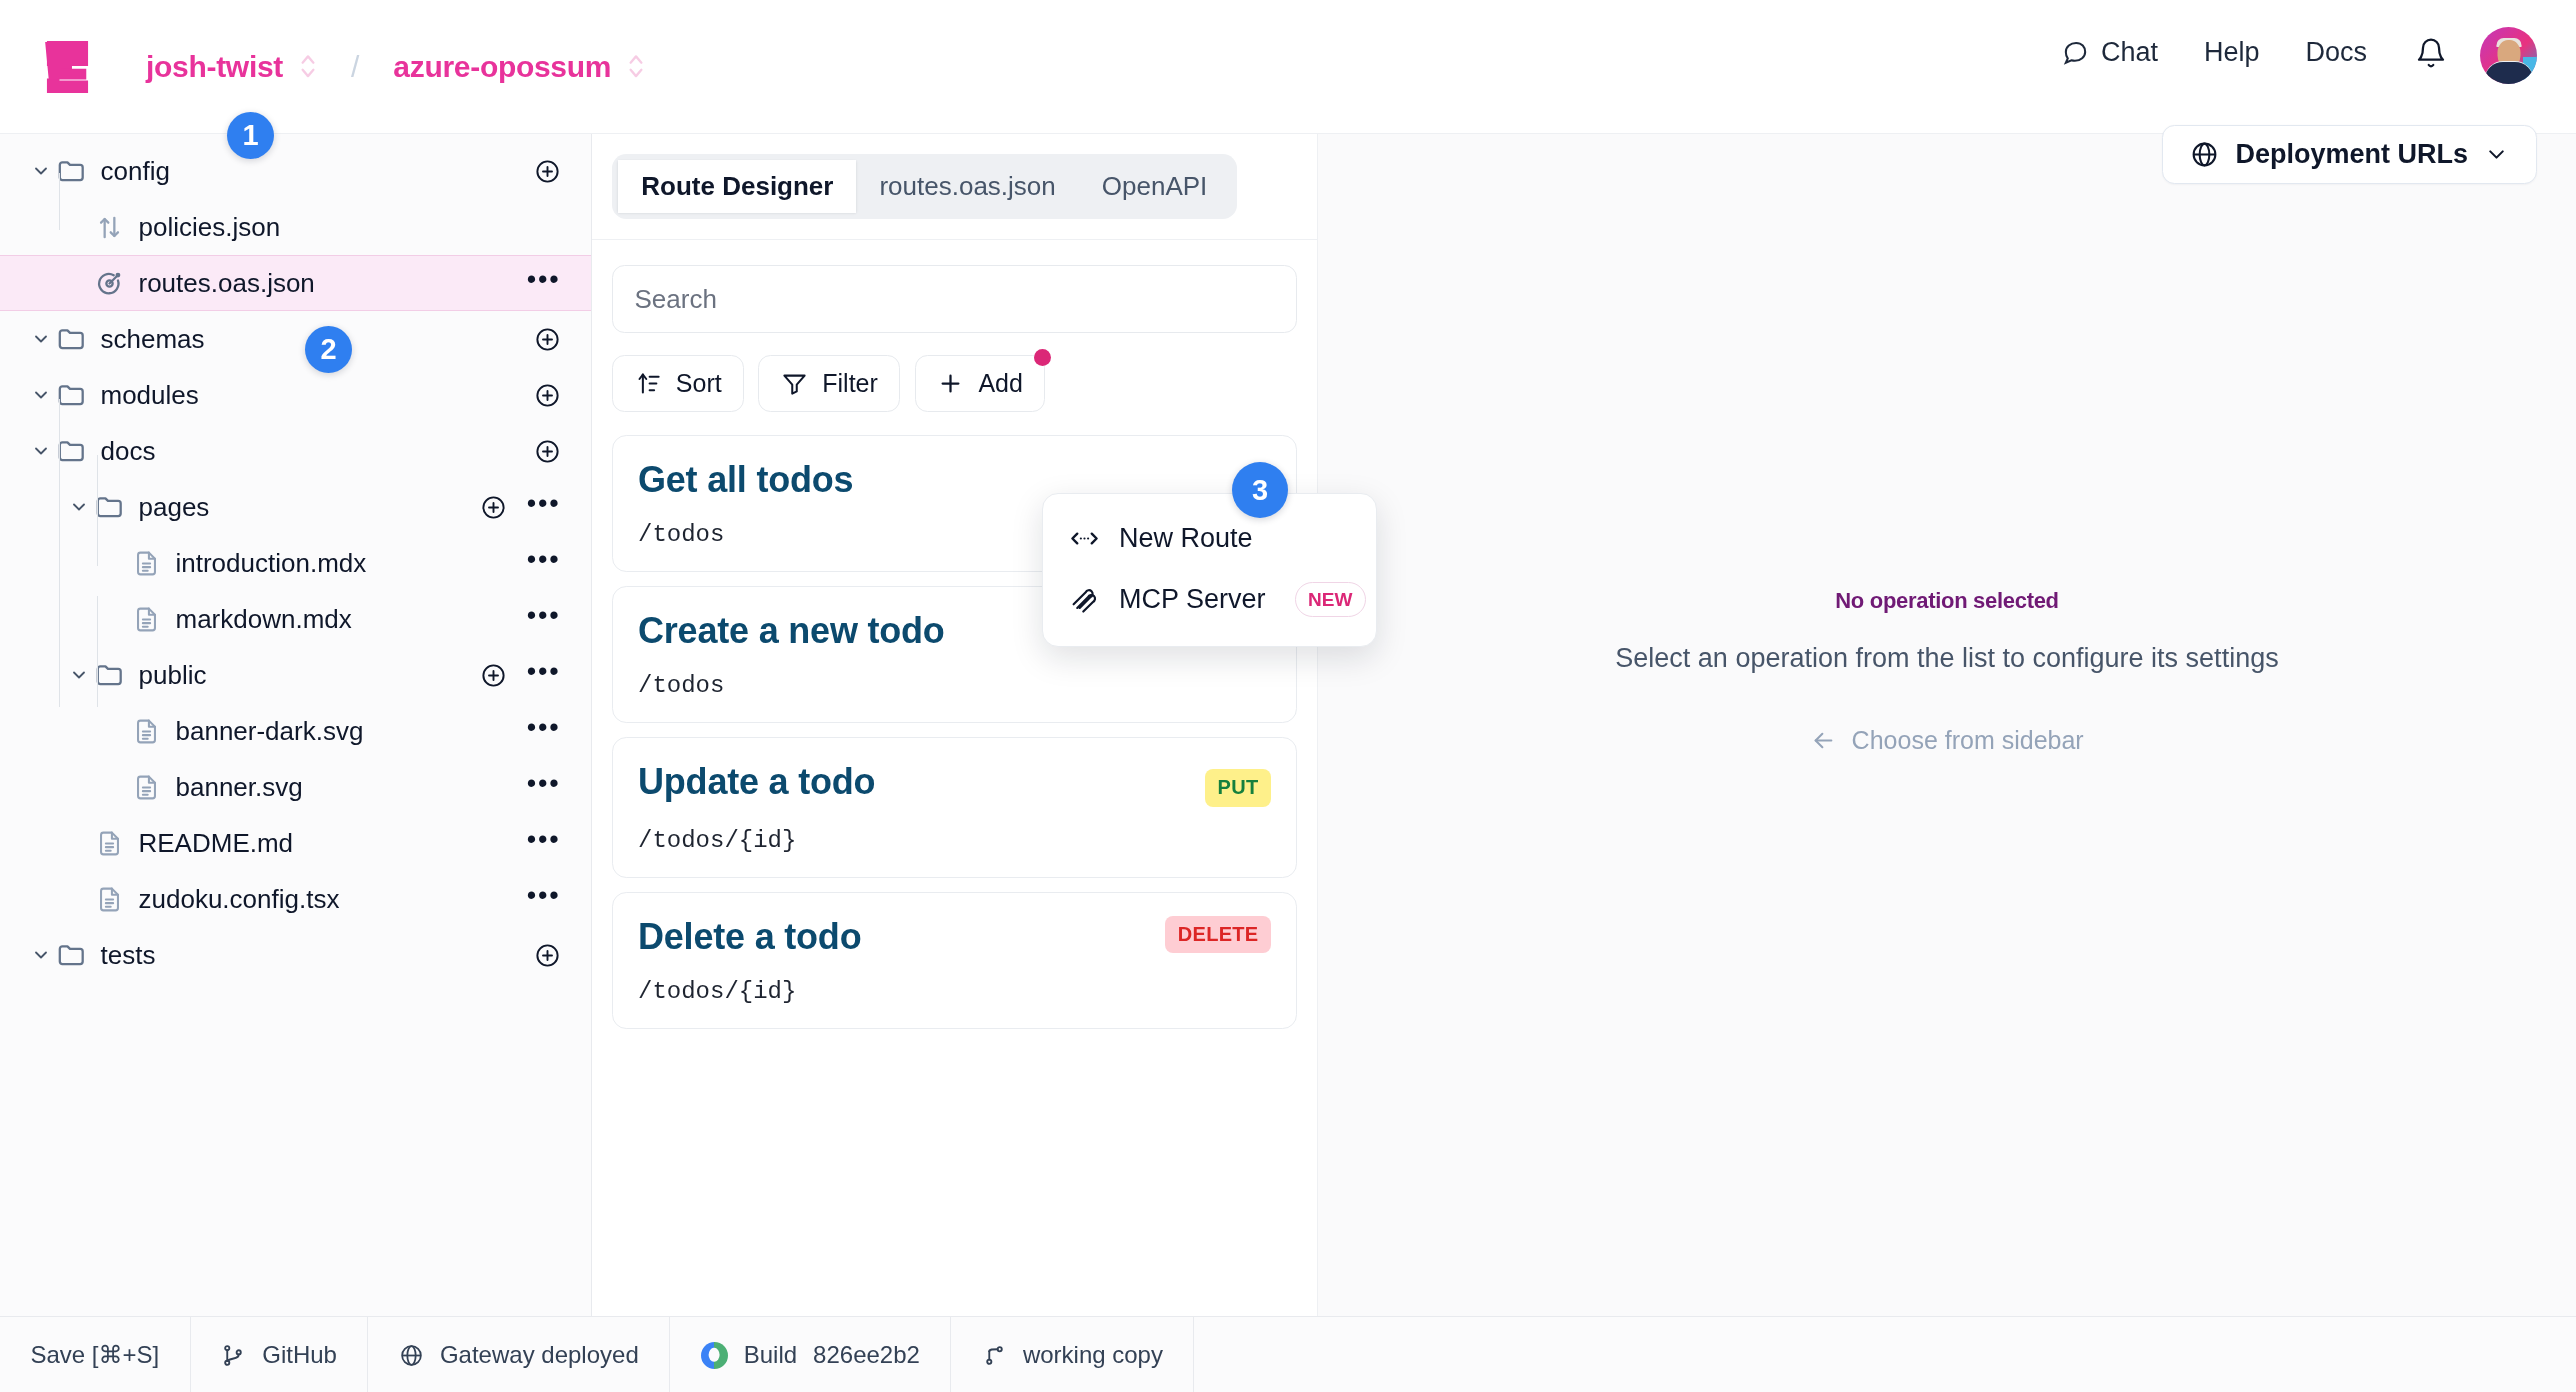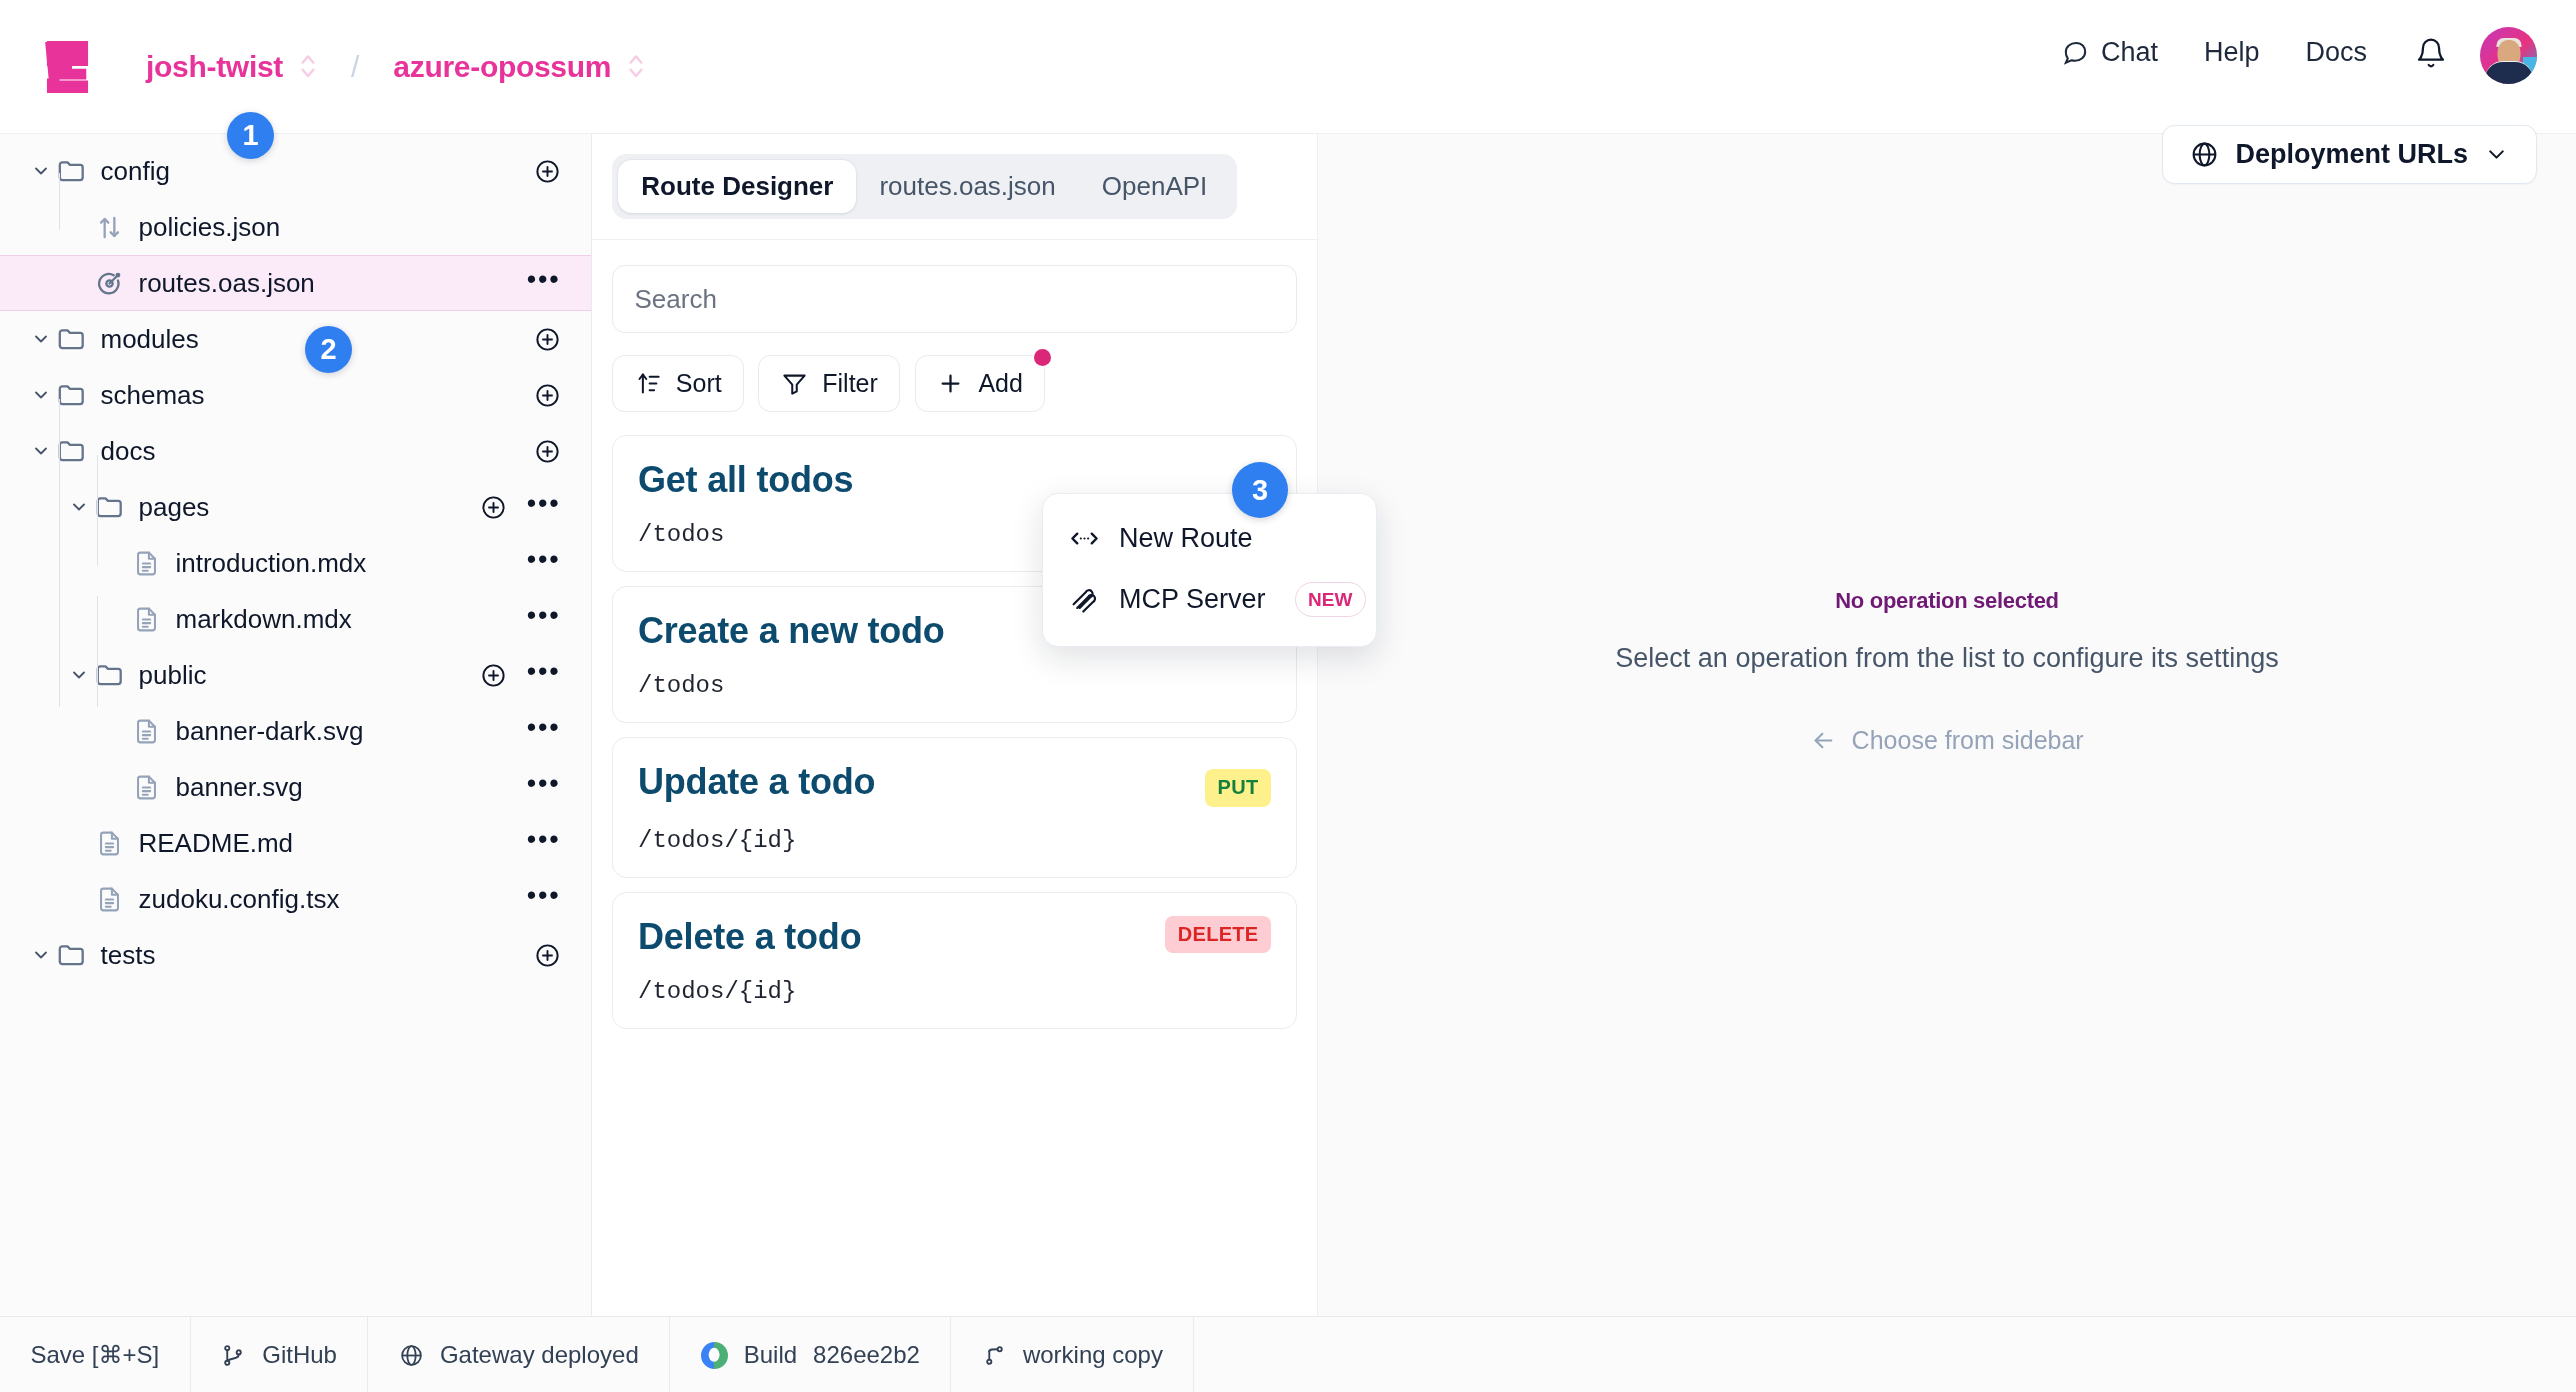--- a/index.html
+++ b/index.html
@@ -98,21 +98,21 @@
   .guide { position: absolute; width: 1.3px; background: #dfe3e8; left: 0; }
 
   
   .mid { width: 726px; flex: 0 0 726px; background: #fff; display: flex; flex-direction: column; border-right: 1.3px solid #eef0f3;}
   .tabstrip { padding: 20px 25px 20px 20px; border-bottom: 1.3px solid #eef0f3; }
   .seg {
     display: inline-flex; background: #eef0f3; border-radius: 14.3px; padding: 6.3px;
   }
   .seg-item {
     font-size: 26px; font-weight: 500; color: #475569;
-    padding: 10.8px 23px; border-radius: 14px; cursor: pointer; white-space: nowrap;
+    padding: 10.8px 23px; border-radius: 0; cursor: pointer; white-space: nowrap;
   }
   .seg-item.active { background: #fff; color: #0f172a; font-weight: 700; box-shadow: 0 0.9px 2.7px rgba(15,23,42,.12); }
 
   .midbody { padding: 25px 20px 0 20px; }
   .searchbox {
     width: 100%; height: 68px; border: 1.3px solid #e7eaee; border-radius: 12.5px;
     font-size: 26px; padding: 0 21.5px; color: #0f172a; background:#fff;
     font-family: "Liberation Sans", sans-serif; outline: none;
   }
   .searchbox::placeholder { color: #6b7280; }
@@ -329,21 +329,21 @@
           <div class="twist">
             <svg width="20" height="20" viewBox="0 0 24 24" fill="none" stroke="#475569" stroke-width="2.2" stroke-linecap="round" stroke-linejoin="round">
               <path d="M6 9l6 6 6-6"></path>
             </svg>
           </div>
           <div class="ticon">
             <svg width="30.5" height="30.5" viewBox="0 0 24 24" stroke="#64748b" stroke-width="1.8" fill="none" stroke-linecap="round" stroke-linejoin="round">
               <path d="M3 7a2 2 0 012-2h4l2 2h8a2 2 0 012 2v8a2 2 0 01-2 2H5a2 2 0 01-2-2z"></path>
             </svg>
           </div>
-          <div class="tlabel">modules</div>
+          <div class="tlabel">schemas</div>
           <div class="tactions">
             <span class="act">
               <svg width="27" height="27" viewBox="0 0 24 24" fill="none" stroke="#0f172a" stroke-width="1.7" stroke-linecap="round">
                 <circle cx="12" cy="12" r="9"></circle>
                 <path d="M12 8v8M8 12h8"></path>
               </svg>
             </span>
           </div>
         </div>
         <div class="trow">
@@ -351,21 +351,21 @@
           <div class="twist">
             <svg width="20" height="20" viewBox="0 0 24 24" fill="none" stroke="#475569" stroke-width="2.2" stroke-linecap="round" stroke-linejoin="round">
               <path d="M6 9l6 6 6-6"></path>
             </svg>
           </div>
           <div class="ticon">
             <svg width="30.5" height="30.5" viewBox="0 0 24 24" stroke="#64748b" stroke-width="1.8" fill="none" stroke-linecap="round" stroke-linejoin="round">
               <path d="M3 7a2 2 0 012-2h4l2 2h8a2 2 0 012 2v8a2 2 0 01-2 2H5a2 2 0 01-2-2z"></path>
             </svg>
           </div>
-          <div class="tlabel">schemas</div>
+          <div class="tlabel">modules</div>
           <div class="tactions">
             <span class="act">
               <svg width="27" height="27" viewBox="0 0 24 24" fill="none" stroke="#0f172a" stroke-width="1.7" stroke-linecap="round">
                 <circle cx="12" cy="12" r="9"></circle>
                 <path d="M12 8v8M8 12h8"></path>
               </svg>
             </span>
           </div>
         </div>
         <div class="trow">

